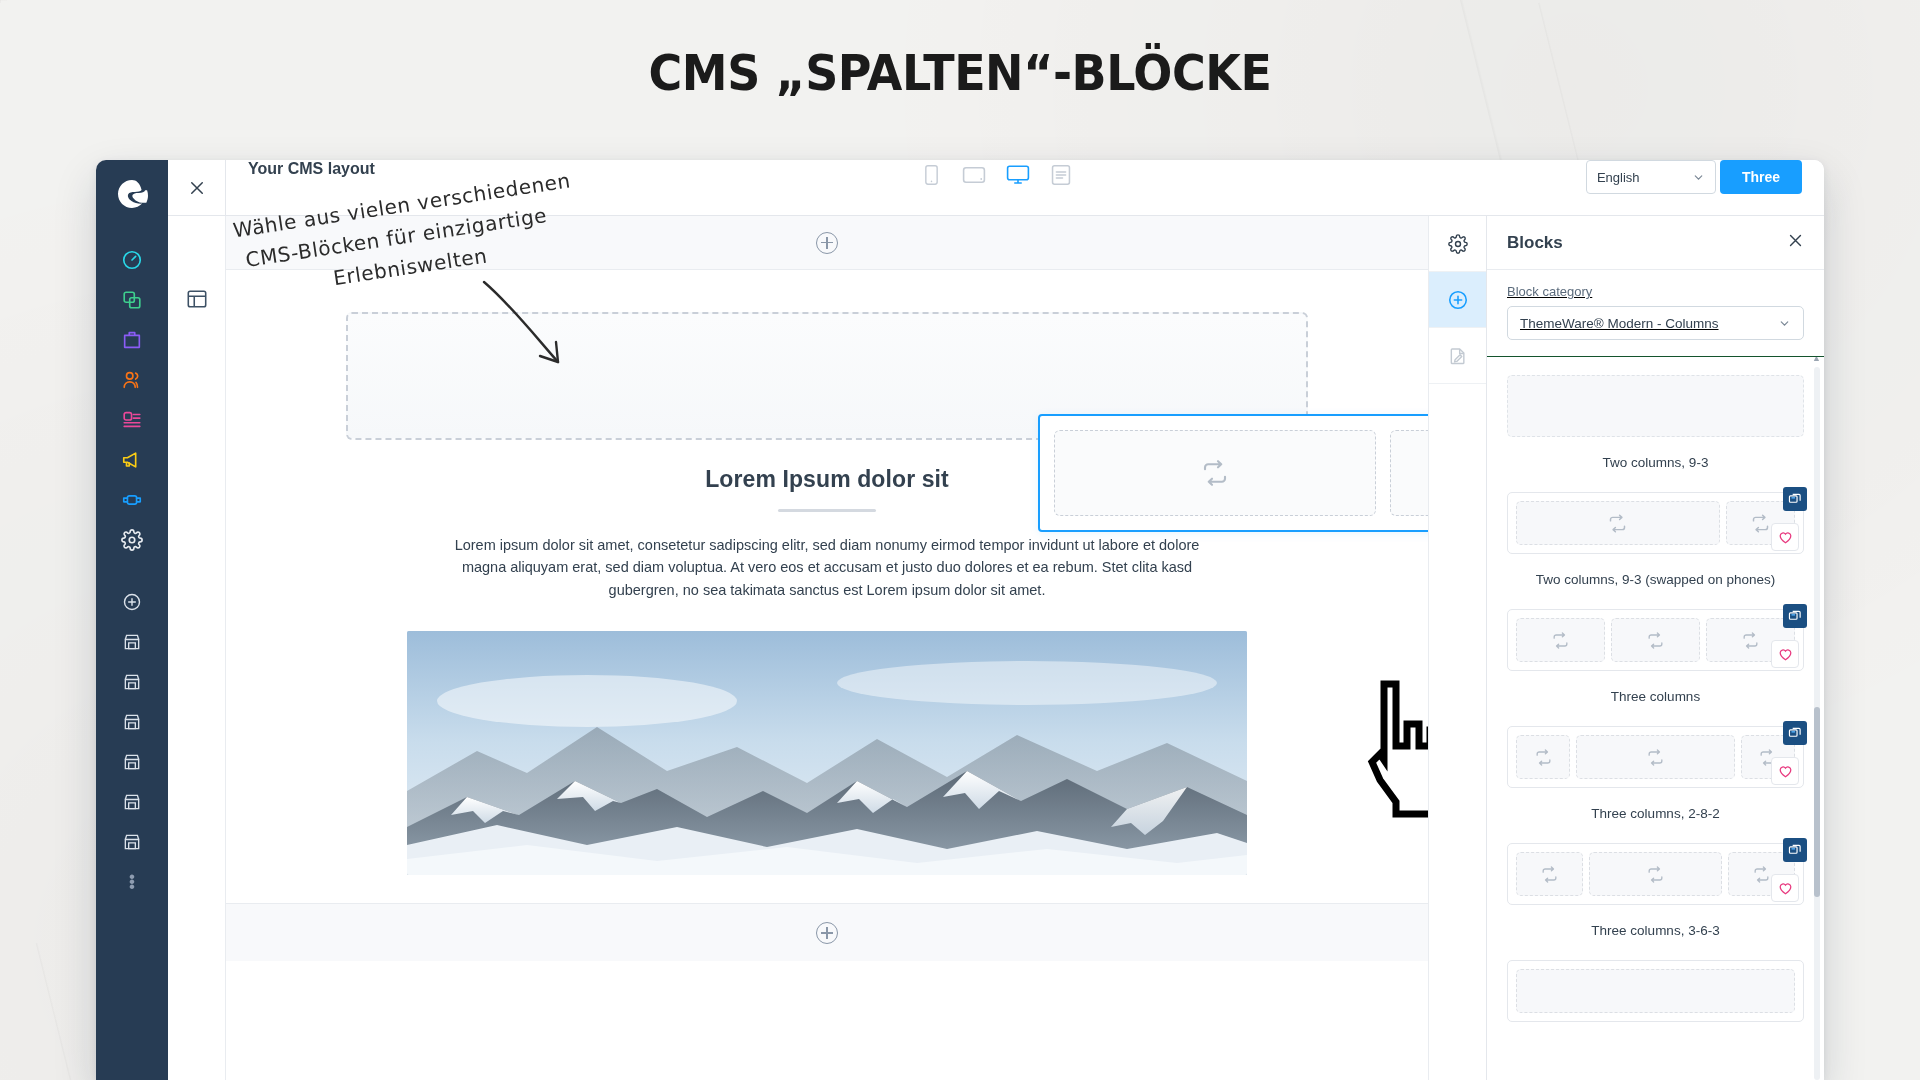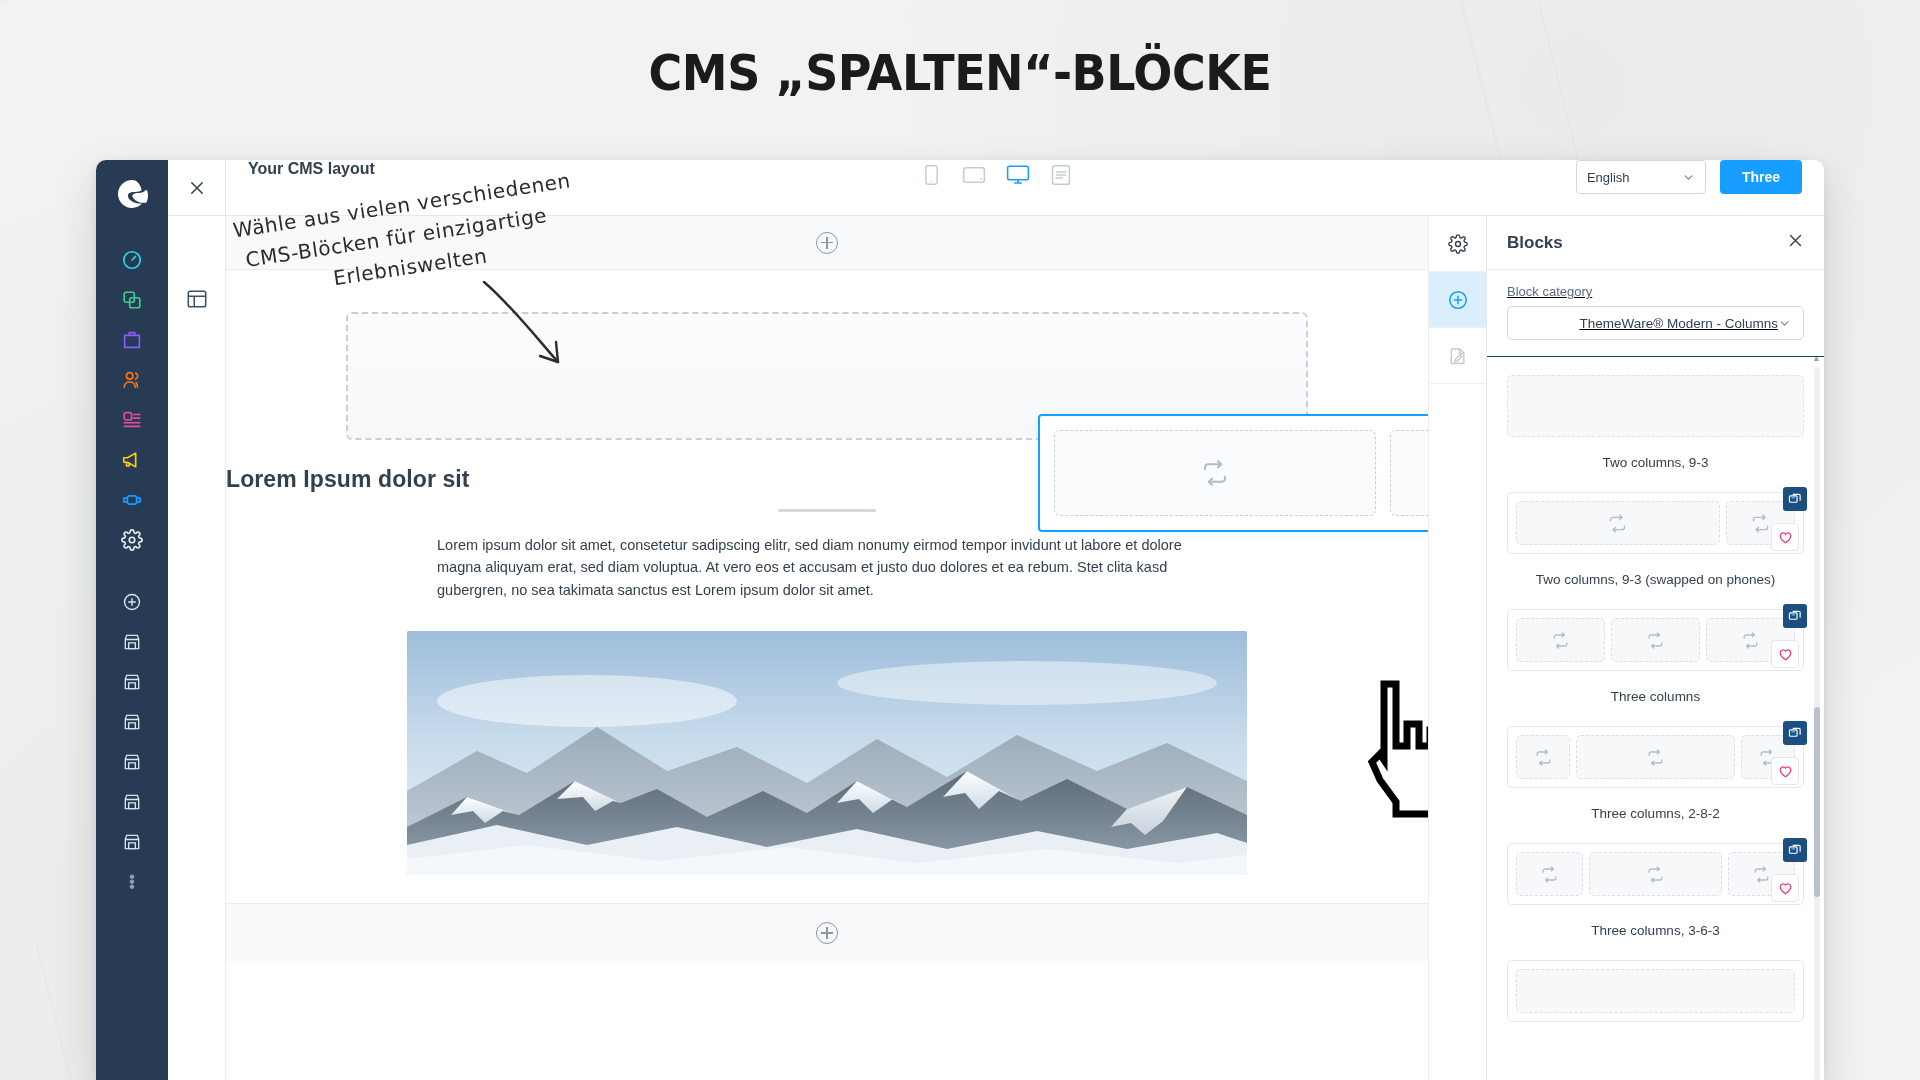--- a/index.html
+++ b/index.html
@@ -87,21 +87,21 @@
   .topbar-title {
     font-size: 16px; color: #33414f; font-weight: 600; padding-left: 22px;
     white-space: nowrap;
   }
   .device-switch {
     position: absolute; left: 0; right: 0; margin: auto;
     width: 160px; display: flex; justify-content: space-between; align-items: center;
   }
   .device-btn { cursor: pointer; display: flex; align-items: center; justify-content: center; width: 30px; height: 30px; }
   .topbar-right {
-    margin-left: auto; display: flex; align-items: center; gap: 14px; padding-right: 22px;
+    margin-left: auto; display: flex; align-items: center; gap: 4px; padding-right: 22px;
   }
   .lang-select {
     width: 130px; height: 34px; border: 1px solid #d1d9e0; border-radius: 4px;
     display: flex; align-items: center; justify-content: space-between;
     padding: 0 10px; font-size: 13px; color: #33414f; background: #fff; cursor: pointer;
   }
   .save-btn {
     height: 34px; padding: 0 22px; background: #189eff; color: #fff;
     border: none; border-radius: 4px; font-size: 14px; font-weight: 600; cursor: pointer;
     font-family: "Liberation Sans", sans-serif;
@@ -133,21 +133,21 @@
   }
   .add-circle::before { left: 4px; right: 4px; top: 9.2px; height: 1.6px; }
   .add-circle::after { top: 4px; bottom: 4px; left: 9.2px; width: 1.6px; }
 
   .canvas-page { padding: 0 0 0 0; position: relative; }
   .drop-zone {
     margin: 42px 120px 0 120px; height: 128px;
     border: 2px dashed #c9cfd8; border-radius: 6px;
     background: linear-gradient(180deg, #fbfcfd, #f6f8fa);
   }
-  .cms-text-block { padding: 26px 0 0 0; }
+  .cms-text-block { text-align: center; padding: 26px 0 0 0; }
   .cms-heading {
     font-size: 23px; color: #33414f; font-weight: 600; letter-spacing: .1px;
   }
   .cms-rule { width: 98px; height: 3px; background: #d4d9e0; margin: 16px auto 22px auto; border-radius: 2px; }
   .cms-para {
     width: 780px; margin: 0 auto; font-size: 14.5px; line-height: 1.55; color: #33414f;
   }
   .cms-image {
     width: 840px; height: 244px; margin: 30px auto 0 auto; border-radius: 2px;
     position: relative; overflow: hidden;
@@ -210,21 +210,21 @@
   .panel-head {
     height: 54px; display: flex; align-items: center; justify-content: space-between;
     padding: 0 20px; border-bottom: 1px solid #e9ecf0;
   }
   .panel-title { font-size: 17px; color: #33414f; font-weight: 700; }
   .panel-close { cursor: pointer; }
   .panel-filter { padding: 14px 20px 16px 20px; border-bottom: 1px solid #14532d; text-decoration: underline; }
   .filter-label { font-size: 13px; color: #5b6b7c; margin-bottom: 7px; }
   .filter-select {
     height: 24px; border: 1px solid #d1d9e0; border-radius: 5px; background: #fff;
-    display: flex; align-items: center; justify-content: flex-end; padding: 16px 12px;
+    display: flex; align-items: center; justify-content: space-between; padding: 16px 12px;
     font-size: 13.5px; color: #33414f; cursor: pointer;
   }
   .panel-scroll {
     flex: 1; overflow: hidden; position: relative; padding: 18px 20px 0 20px;
   }
   .block-card { margin-bottom: 22px; }
   .block-preview {
     border: 1px solid #e4e7ec; border-radius: 5px; background: #fff;
     padding: 8px; display: flex; gap: 6px; position: relative; height: 62px;
   }

